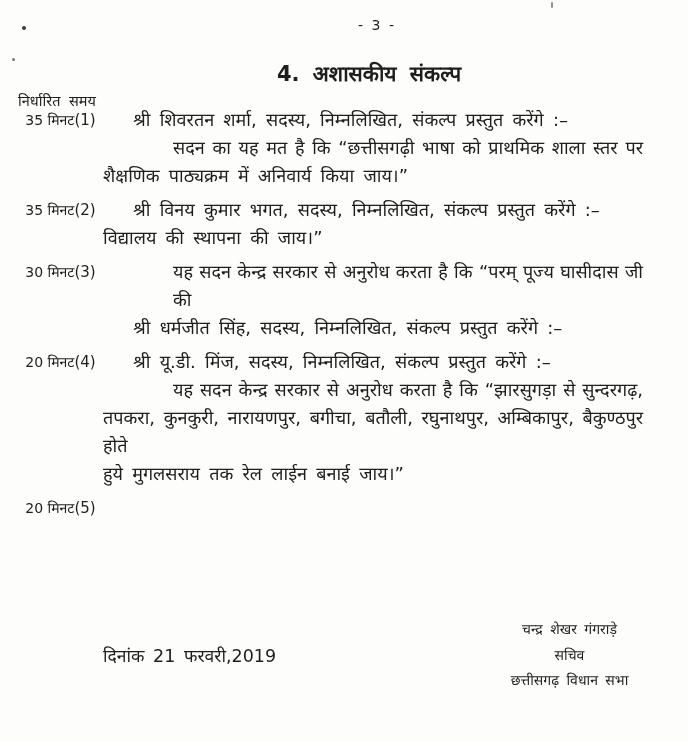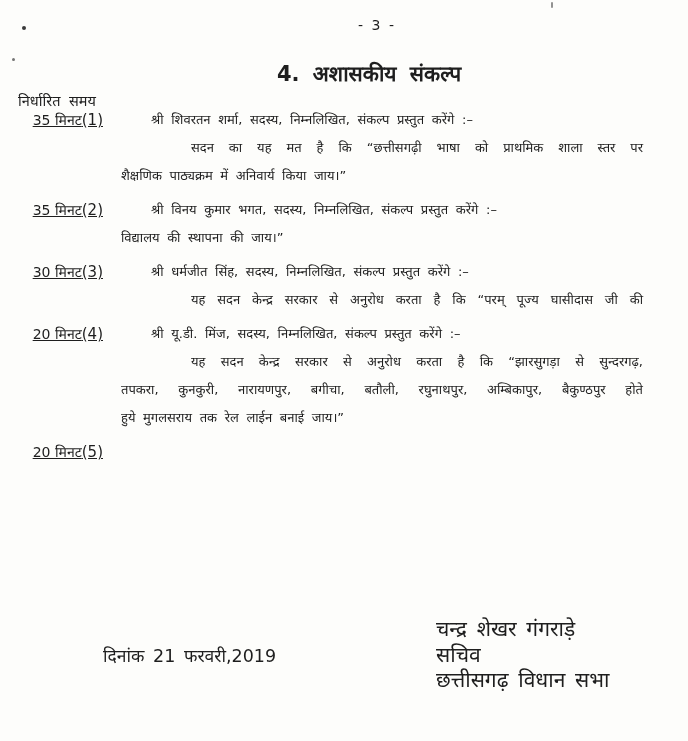--- a/index.html
+++ b/index.html
@@ -26,38 +26,38 @@
     font-size:14.5px;word-spacing:4px;
   }
   .items{
     position:absolute;top:106px;left:18px;width:625px;
   }
   .item{
     display:grid;grid-template-columns:85px 540px;
     margin-bottom:6px;
   }
   .label{
-    display:flex;justify-content:flex-end;align-items:flex-start;
-    line-height:28px;padding-right:0;text-decoration:underline;
+    display:flex;justify-content:center;align-items:flex-start;
+    line-height:28px;padding-right:0;
   }
   .label .time{font-size:14px;}
   .label .num{font-size:15px;}
-  .content{font-size:13px;line-height:28px;margin-left:18px;}
+  .content{font-size:18px;line-height:28px;}
   .line{min-height:28px;}
   .line.intro{padding-left:30px;word-spacing:3px;}
   .line.first{padding-left:70px;}
   .line.jfull{text-align:justify;text-align-last:justify;text-justify:inter-word;}
   .line:not(.jfull){word-spacing:3.5px;}
   .footer-left{
     position:absolute;left:103px;top:644px;
     font-size:17.5px;line-height:25.5px;word-spacing:3px;
   }
   .footer-right{
-    position:absolute;left:436px;top:617px;width:215px;
-    text-align:left;font-size:21px;line-height:25.5px;word-spacing:3px;
+    position:absolute;left:462px;top:617px;width:215px;
+    text-align:center;font-size:14px;line-height:25.5px;word-spacing:3px;
   }
   .speck{position:absolute;background:#3a3a3a;border-radius:50%;}
   .speck1{left:22px;top:26px;width:4px;height:4px;}
   .speck2{left:12px;top:58px;width:3px;height:3px;opacity:.7;}
   .speck3{left:551px;top:2px;width:2px;height:6px;border-radius:1px;opacity:.55;}
 </style>
 </head>
 <body>
 
 <div class="page">
@@ -96,22 +96,22 @@
         <div class="line">विद्यालय की स्थापना की जाय।”</div>
       </div>
     </div>
 
     <div class="item">
       <div class="label">
         <span class="time">30 मिनट</span>
         <span class="num">(3)</span>
       </div>
       <div class="content">
+        <div class="line first jfull">यह सदन केन्द्र सरकार से अनुरोध करता है कि “परम् पूज्य घासीदास जी की</div>
         <div class="line intro">श्री धर्मजीत सिंह, सदस्य, निम्नलिखित, संकल्प प्रस्तुत करेंगे :–</div>
-        <div class="line first jfull">यह सदन केन्द्र सरकार से अनुरोध करता है कि “परम् पूज्य घासीदास जी की</div>
       </div>
     </div>
 
     <div class="item">
       <div class="label">
         <span class="time">20 मिनट</span>
         <span class="num">(4)</span>
       </div>
       <div class="content">
         <div class="line intro">श्री यू.डी. मिंज, सदस्य, निम्नलिखित, संकल्प प्रस्तुत करेंगे :–</div>

